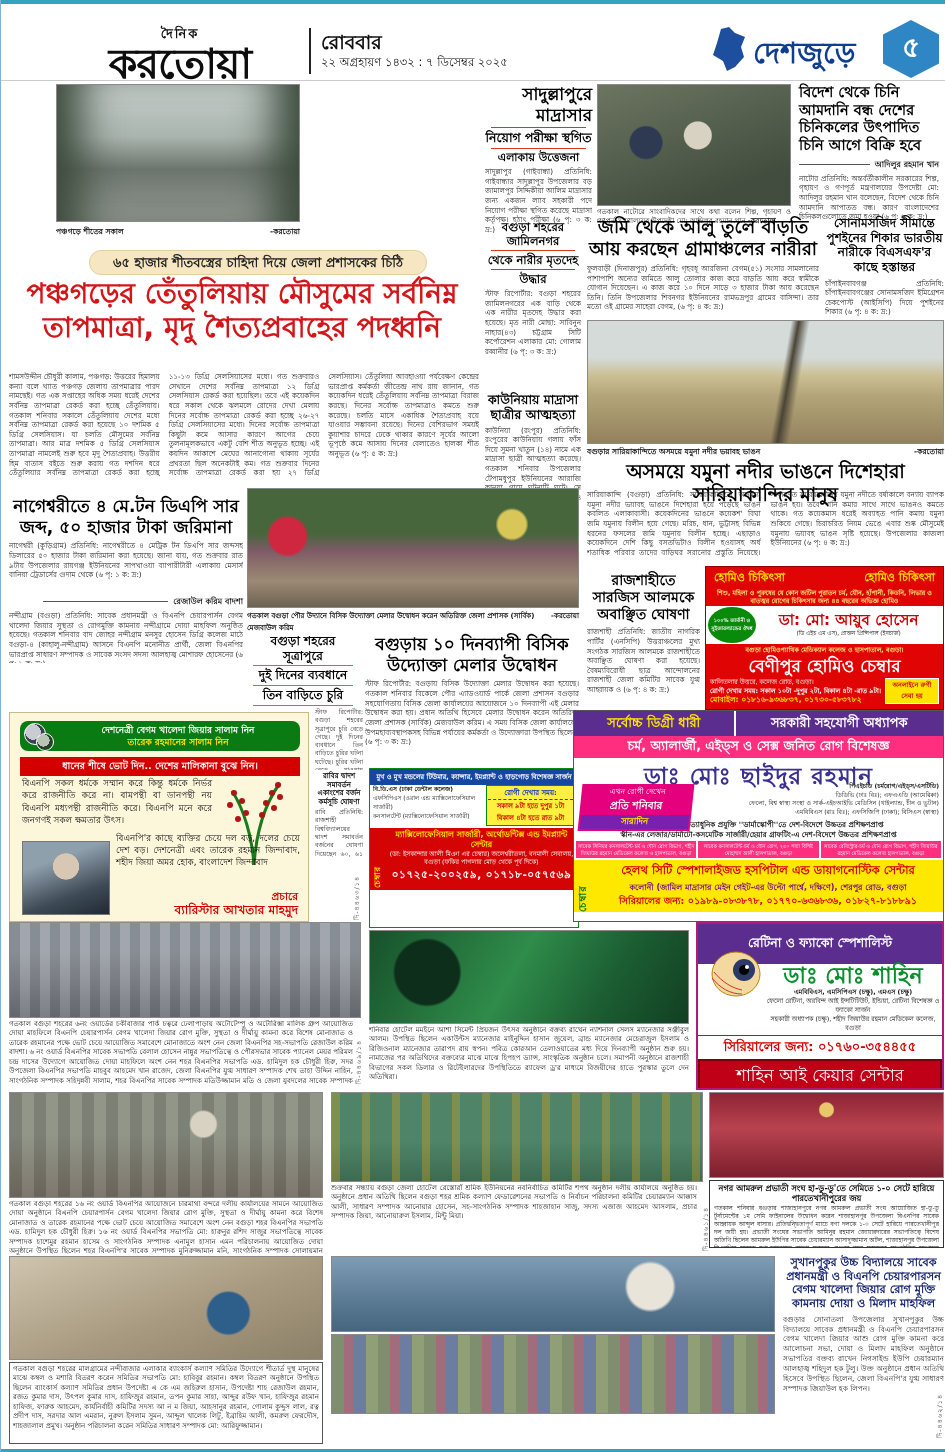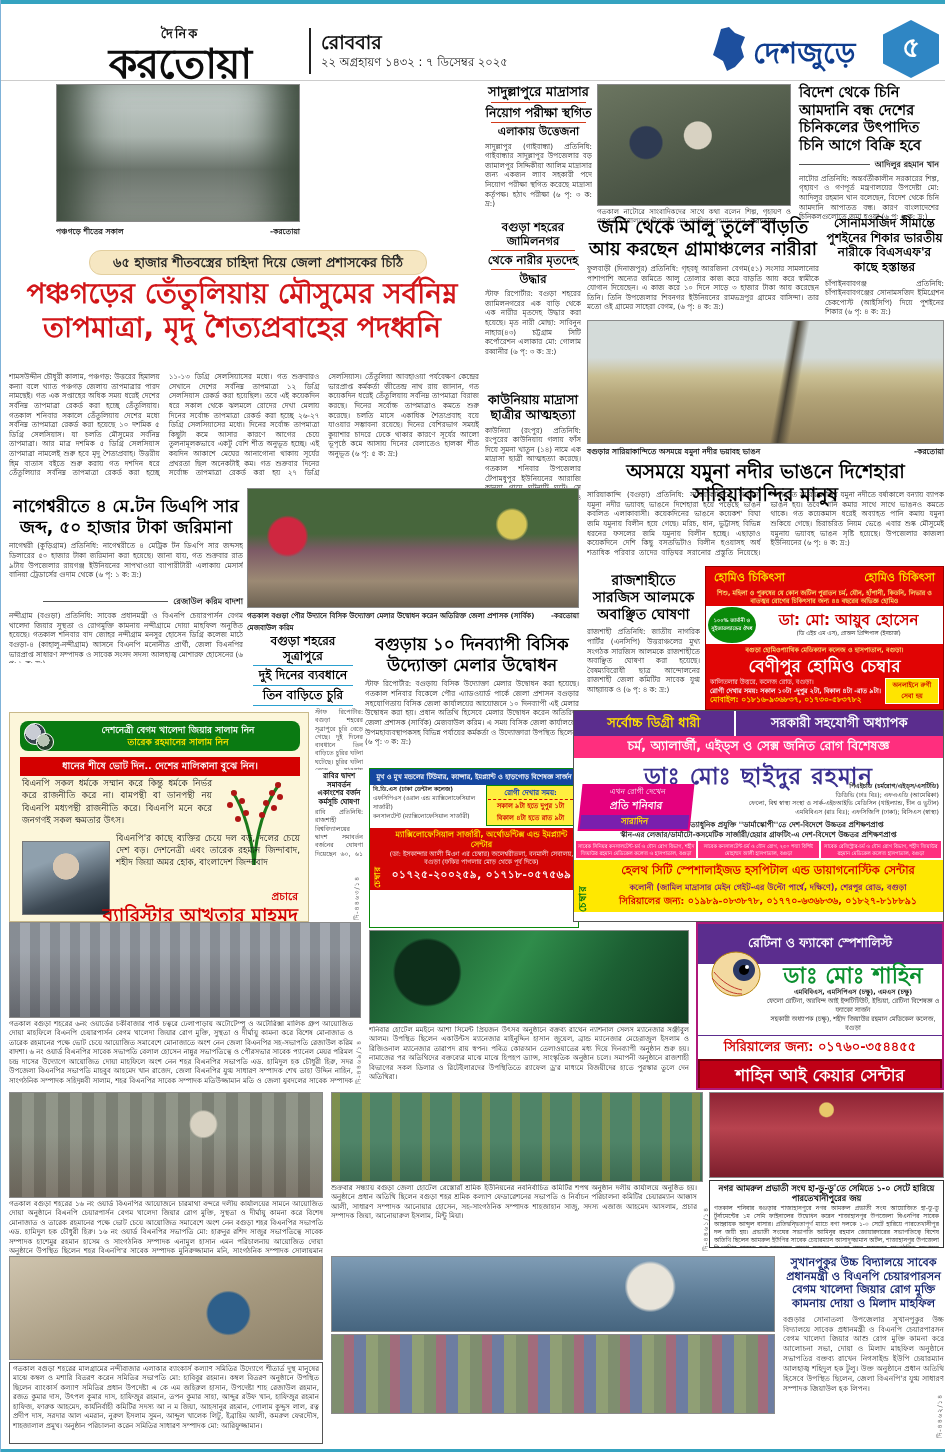--- a/index.html
+++ b/index.html
@@ -61,21 +61,21 @@
 
   <div class="photo" style="left:55px;top:84px;width:244px;height:138px;
     background:linear-gradient(180deg,#c6cfcc 0%,#aab4ae 38%,#6c756d 62%,#919790 100%);
     box-shadow:inset 50px 0 40px -25px #3c4a3c, inset -50px 0 40px -25px #3c4a3c;"></div>
   <div class="abs caprow" style="left:55px;top:226px;width:244px;">
     <span class="t">পঞ্চগড়ে শীতের সকাল</span>
     <span class="c">-করতোয়া</span>
   </div>
 
   <div class="abs" style="left:484px;top:84px;width:107px;">
-    <div class="hl" style="font-size:13px;">সাদুল্লাপুরে মাদ্রাসার</div>
+    <div class="hl" style="font-size:17px;text-align:right;">সাদুল্লাপুরে মাদ্রাসার</div>
     <div class="rule-red"></div>
     <div class="hl" style="font-size:12.5px;">নিয়োগ পরীক্ষা স্থগিত</div>
     <div class="rule-red"></div>
     <div class="hl" style="font-size:11px;margin-top:2px;">এলাকায় উত্তেজনা</div>
     <div class="body-txt" style="margin-top:3px;height:88px;">সাদুল্লাপুর (গাইবান্ধা) প্রতিনিধি: গাইবান্ধার সাদুল্লাপুর উপজেলার বড় জামালপুর সিদ্দিকীয়া আলিম মাদ্রাসার জন্য একজন ল্যাব সহকারী পদে নিয়োগ পরীক্ষা স্থগিত করেছে মাদ্রাসা কর্তৃপক্ষ। হঠাৎ পরীক্ষা (৬ পৃ: ৩ ক: দ্র:)</div>
   </div>
 
   <div class="photo" style="left:596px;top:84px;width:194px;height:122px;
     background:radial-gradient(circle at 52% 42%, #d8d2c2 0 11%, rgba(0,0,0,0) 12%),
     radial-gradient(circle at 25% 48%, #2e3a52 0 10%, rgba(0,0,0,0) 11%),
@@ -221,21 +221,21 @@
           <circle cx="28" cy="26" r="3"></circle>
           <circle cx="16" cy="30" r="3"></circle>
         <circle cx="32" cy="38" r="3"></circle>
           <circle cx="24" cy="44" r="3"></circle>
       </g>
     </svg>
     <div class="photo" style="left:12px;top:128px;width:88px;height:74px;border:1px solid #777;
       background:radial-gradient(circle at 50% 34%, #d8c7b2 0 20%, rgba(0,0,0,0) 21%),linear-gradient(160deg,#8fa0ad 0 28%,#3e4a55 70%,#1f2a33);"></div>
     <div style="position:absolute;left:106px;top:120px;width:184px;font-size:8.8px;line-height:1.35;text-align:justify;">বিএনপি'র কাছে ব্যক্তির চেয়ে দল বড়, দলের চেয়ে দেশ বড়। দেশনেত্রী এবং তারেক রহমান জিন্দাবাদ, শহীদ জিয়া অমর হোক, বাংলাদেশ জিন্দাবাদ</div>
     <div style="position:absolute;right:10px;top:176px;color:#d40000;font-weight:bold;font-size:10.5px;">প্রচারে</div>
-    <div style="position:absolute;right:10px;top:188px;color:#d40000;font-weight:bold;font-size:19px;">ব্যারিস্টার আখতার মাহমুদ</div>
+    <div style="position:absolute;right:10px;top:188px;color:#d40000;font-weight:bold;font-size:12px;">ব্যারিস্টার আখতার মাহমুদ</div>
   </div>
 
   <div class="abs" style="left:314px;top:708px;width:48px;height:150px;overflow:hidden;">
     <div class="body-txt" style="font-size:6.2px;height:62px;">স্টাফ রিপোর্টার: বগুড়া শহরের সূত্রাপুরে চুরি বেড়ে গেছে। দুই দিনের ব্যবধানে তিন বাড়িতে চুরির ঘটনা ঘটেছে। চুরির ঘটনা বেড়ে যাওয়ায় স্থানীয় বাসিন্দারা শঙ্কিত জীবন যাপন করছে। দুই দিন আগে সূত্রাপুরের কাসেম আলীর ছেলে রবিউল ইসলামের বাড়িতে চুরি হয়। এরপর (৬ পৃ: ১ ক: দ্র:)</div>
     <div class="hl" style="font-size:7px;margin:2px 0;">রাবির দ্বাদশ সমাবর্তন একাংশের বর্জন কর্মসূচি ঘোষণা</div>
     <div class="body-txt" style="font-size:6.2px;height:62px;">রাবি প্রতিনিধি: রাজশাহী বিশ্ববিদ্যালয়ের দ্বাদশ সমাবর্তন বর্জনের ঘোষণা দিয়েছেন ৬০, ৬১ ও ৬২ ব্যাচের শিক্ষার্থীরা। রেজিস্ট্রেশনের সুযোগসহ উত্থাপিত তিনদফা দাবি উপেক্ষিত হওয়ায় গতকাল দুপুর ১২টায় পরিবহন মার্কেট (৬ পৃ: ৩ ক: দ্র:)</div>
   </div>
   <div class="abs v" style="left:350px;top:864px;height:56px;">দি-৪৪৬৩/১৪</div>
 
   <div class="adbox" style="left:368px;top:768px;width:210px;height:160px;border:1.5px solid #0a8a0a;background:#fff;">
@@ -324,21 +324,21 @@
     </svg>
     <div style="margin-left:66px;text-align:center;">
       <div style="color:#0a8f2f;font-weight:bold;font-size:22px;line-height:1.1;">ডাঃ মোঃ শাহিন</div>
       <div style="font-size:6.4px;line-height:1.4;color:#111;">
         <div class="bold">এমবিবিএস, এমসিপিএস (চক্ষু), এমএস (চক্ষু)</div>
         <div>ফেলো রেটিনা, অরবিন্দ আই ইন্সটিটিউট, ইন্ডিয়া, রেটিনা বিশেষজ্ঞ ও ফ্যাকো সার্জন</div>
         <div>সহকারী অধ্যাপক (চক্ষু), শহীদ জিয়াউর রহমান মেডিকেল কলেজ, বগুড়া</div>
       </div>
     </div>
     <div class="center" style="color:#d40000;font-weight:bold;font-size:13px;border-top:1.5px solid #5b2d8e;margin-top:2px;padding:1px 0;">সিরিয়ালের জন্য: ০১৭৬০-৩৫৪৪৫৫</div>
-    <div class="center" style="background:#c00016;color:#fff;font-weight:bold;font-size:16.5px;padding:2px 16px;border:2px solid #7a000e;">শাহিন আই কেয়ার সেন্টার</div>
+    <div class="center" style="background:#c00016;color:#fff;font-weight:normal;font-size:16.5px;padding:2px 16px;border:2px solid #7a000e;">শাহিন আই কেয়ার সেন্টার</div>
     <div class="center" style="color:#c00016;font-weight:bold;font-size:8.2px;line-height:1.35;padding:2px 4px;">ডেকানস হাসিনা গার্ডেন, পিটিআই মোড় থেকে ১০০ গজ পশ্চিমে জেলা জজের বাড়ির পিছনে সন্ধানী হাসপাতালের সামনে, বগুড়া।</div>
   </div>
 
   <div class="photo" style="left:8px;top:1092px;width:314px;height:106px;
     background:radial-gradient(circle at 62% 30%, #d8d2c2 0 6%, rgba(0,0,0,0) 7%),
     repeating-linear-gradient(90deg, rgba(0,0,0,.1) 0 12px, rgba(255,255,255,.06) 12px 24px),
     linear-gradient(180deg,#8a8f82 0 40%,#766f63 100%);"></div>
   <div class="abs cap" style="left:8px;top:1200px;width:314px;height:62px;overflow:hidden;">গতকাল বগুড়া শহরের ১৬ নং ওয়ার্ড বিএনপির আয়োজনে চারমাথা বন্দরে দলীয় কার্যালয়ের সামনে আয়োজিত দোয়া অনুষ্ঠানে বিএনপি চেয়ারপার্সন বেগম খালেদা জিয়ার রোগ মুক্তি, সুস্থতা ও দীর্ঘায়ু কামনা করে বিশেষ মোনাজাত ও তারেক রহমানের পক্ষে ভোট চেয়ে আয়োজিত সমাবেশে অংশ নেন বগুড়া শহর বিএনপির সভাপতি এড. হামিদুল হক চৌধুরী হিরু। ১৬ নং ওয়ার্ড বিএনপির সভাপতি মো: হারুনুর রশিদ সাজুর সভাপতিত্বে সাবেক সম্পাদক হাশেমুর রহমান হাসেম ও সাংগঠনিক সম্পাদক এনামুল হাসান এমন পরিচালনায় আয়োজিত দোয়া অনুষ্ঠানে উপস্থিত ছিলেন শহর বিএনপি'র সাবেক সম্পাদক মুনিরুজ্জামান মনি, সাংগঠনিক সম্পাদক সোলায়মান আলী, সহ-সভাপতি আব্দুর রশিদ, মামুন হামিদ, সিনিয়র যুগ্ম সাধারণ সম্পাদক আব্দুর রহিম বাবুসহ ওয়ার্ড বিএনপি ও অঙ্গ সহযোগী সংগঠনের নেতৃবৃন্দ।</div>
 
   <div class="photo" style="left:330px;top:1092px;width:372px;height:90px;

